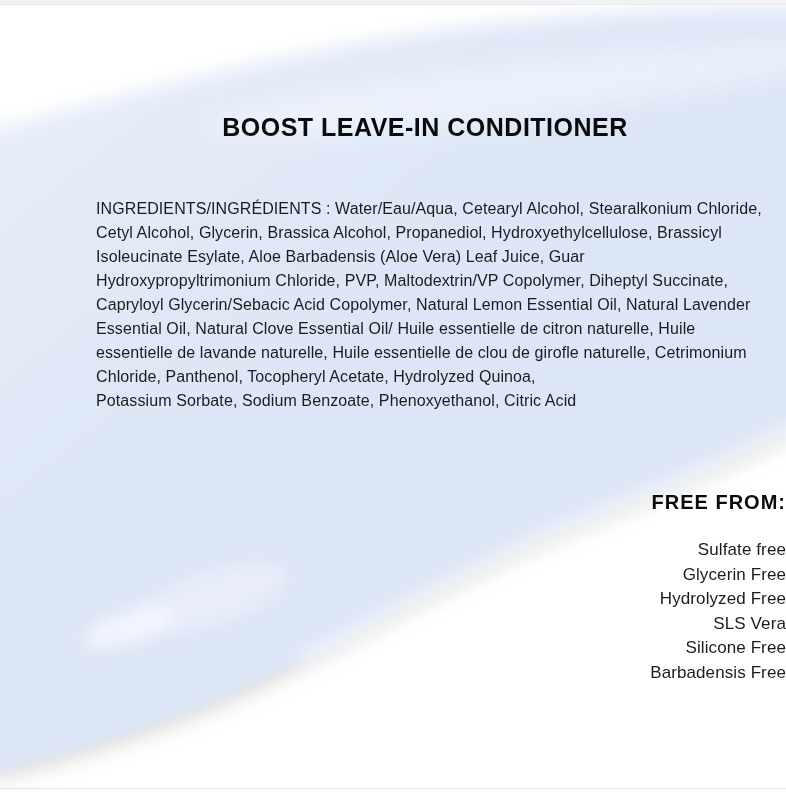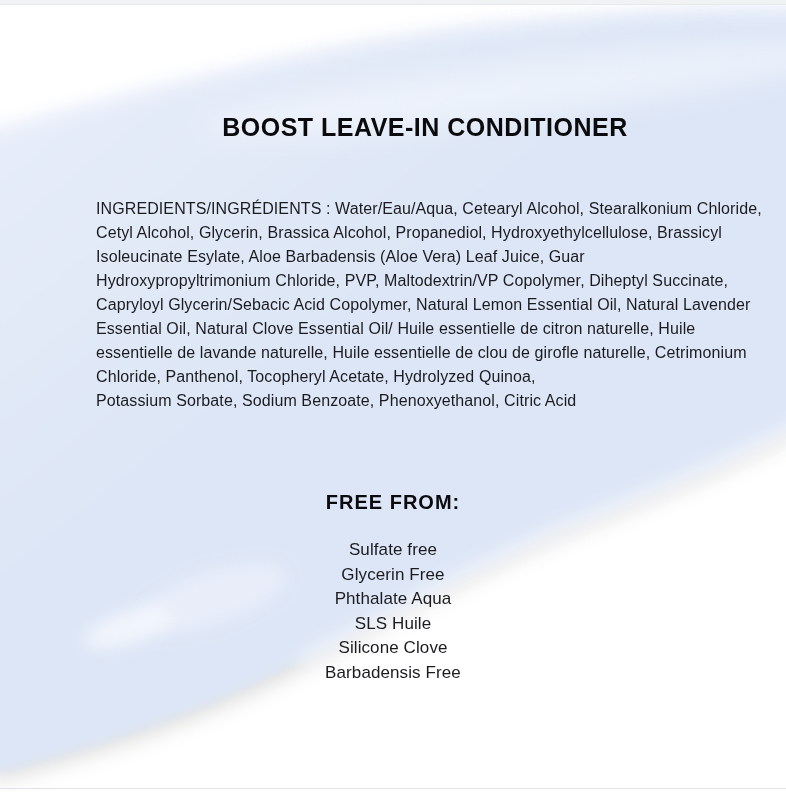--- a/index.html
+++ b/index.html
@@ -56,31 +56,31 @@
     line-height: 24px;
     letter-spacing: 0.1px;
     white-space: pre-line;
     color: var(--body-text, #1c1c20);
   }
   .free-heading {
     position: absolute;
     top: 491px; left: 0;
     width: 100%;
     margin: 0;
-    text-align: center;
+    text-align: right;
     font-size: 20px;
     font-weight: 700;
     letter-spacing: 1px;
     color: var(--title-text, #0b0b0e);
   }
   .free-list {
     position: absolute;
     top: 538px; left: 0;
     width: 100%;
-    text-align: center;
+    text-align: right;
   }
   .free-item {
     font-size: 17px;
     line-height: 24.5px;
     letter-spacing: 0.1px;
     color: var(--body-text, #1c1c20);
   }
 </style>
 </head>
 <body>
@@ -128,19 +128,19 @@
   <h1 class="title">BOOST LEAVE-IN CONDITIONER</h1>
 
   <p class="ingredients">INGREDIENTS/INGRÉDIENTS : Water/Eau/Aqua, Cetearyl Alcohol, Stearalkonium Chloride, Cetyl Alcohol, Glycerin, Brassica Alcohol, Propanediol, Hydroxyethylcellulose, Brassicyl Isoleucinate Esylate, Aloe Barbadensis (Aloe Vera) Leaf Juice, Guar Hydroxypropyltrimonium Chloride, PVP, Maltodextrin/VP Copolymer, Diheptyl Succinate, Capryloyl Glycerin/Sebacic Acid Copolymer, Natural Lemon Essential Oil, Natural Lavender Essential Oil, Natural Clove Essential Oil/ Huile essentielle de citron naturelle, Huile essentielle de lavande naturelle, Huile essentielle de clou de girofle naturelle, Cetrimonium Chloride, Panthenol, Tocopheryl Acetate, Hydrolyzed Quinoa,
 Potassium Sorbate, Sodium Benzoate, Phenoxyethanol, Citric Acid</p>
 
   <h2 class="free-heading">FREE FROM:</h2>
 
   <div class="free-list">
     <div class="free-item">Sulfate free</div>
     <div class="free-item">Glycerin Free</div>
-    <div class="free-item">Phthalate Aqua</div>
-    <div class="free-item">SLS Huile</div>
-    <div class="free-item">Silicone Clove</div>
+    <div class="free-item">Hydrolyzed Free</div>
+    <div class="free-item">SLS Vera</div>
+    <div class="free-item">Silicone Free</div>
     <div class="free-item">Barbadensis Free</div>
   </div>
 
 </div>
 
 </body></html>

